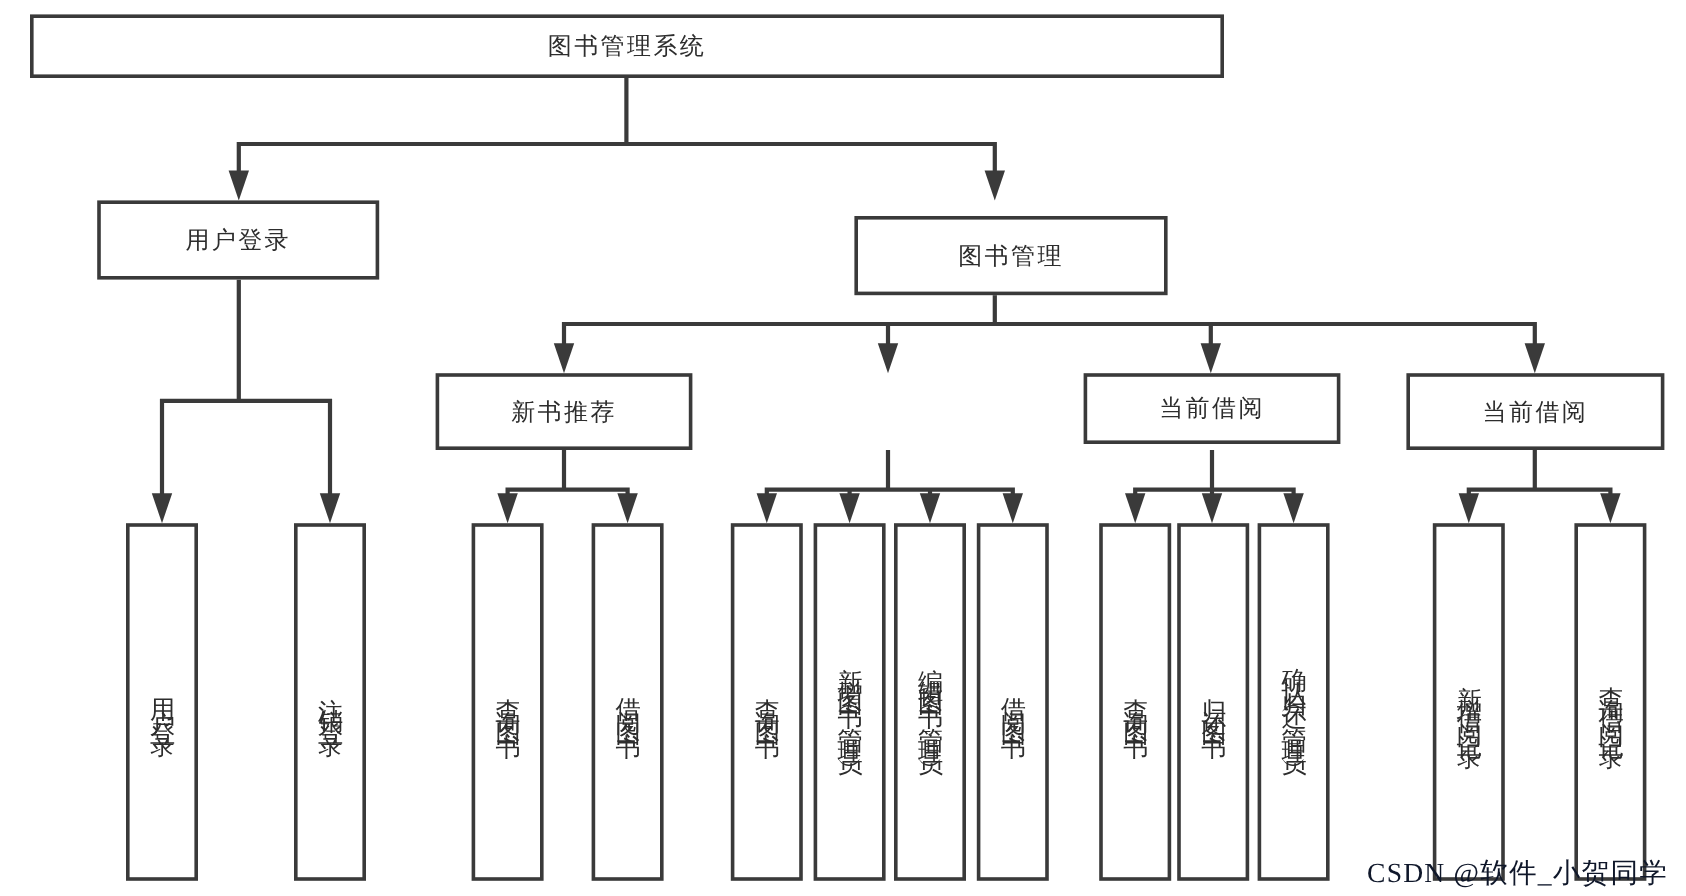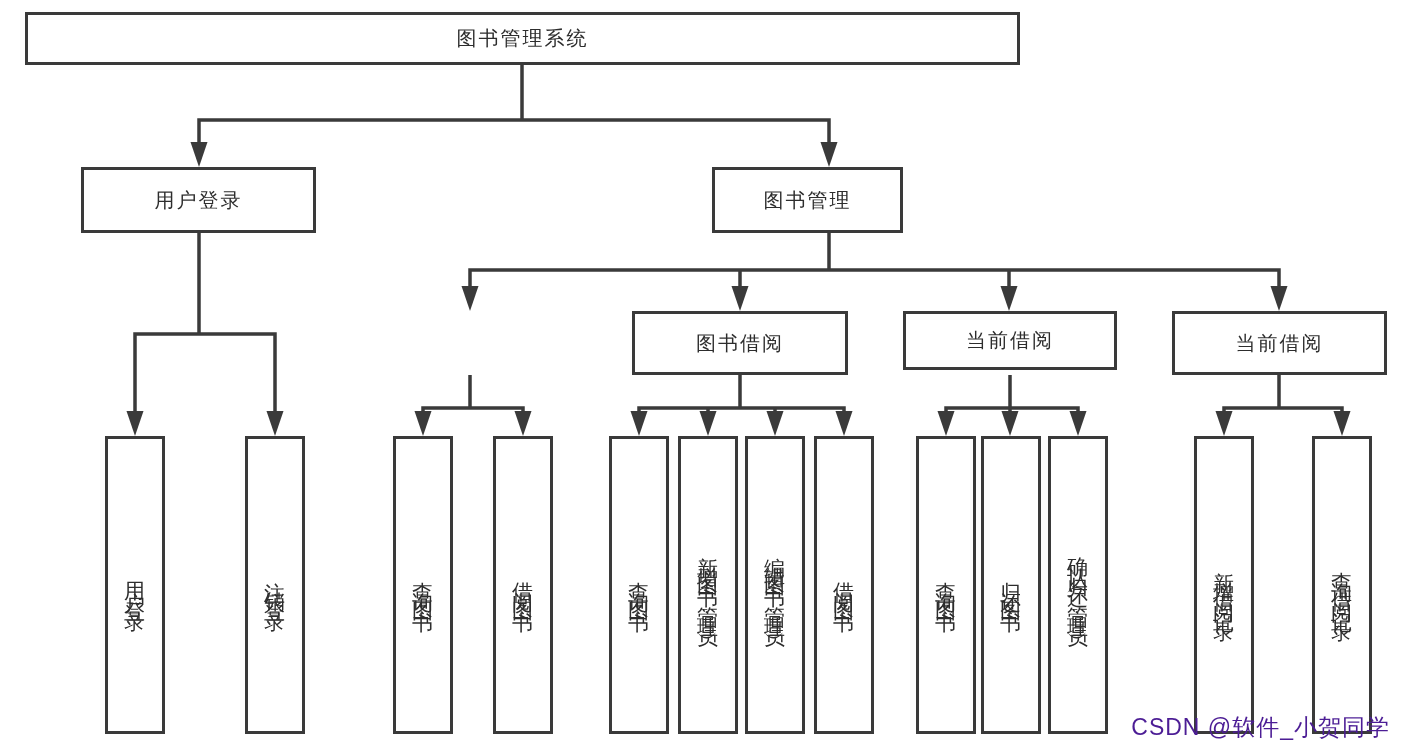--- a/index.html
+++ b/index.html
@@ -2,21 +2,21 @@
 <html lang="zh"><head>
 <meta charset="utf-8">
 <style>
   * { margin: 0; padding: 0; box-sizing: border-box; }
   html, body { background: #ffffff; }
   .canvas {
     position: relative;
     width: 1405px;
     height: 747px;
     background: #ffffff;
-    font-family: Liberation Sans, sans-serif;
+    font-family: Liberation Serif, serif;
     overflow: hidden;
   }
   .connectors {
     position: absolute;
     left: 0; top: 0;
     z-index: 1;
   }
   .node {
     position: absolute;
     background: #ffffff;
@@ -40,21 +40,21 @@
     line-height: 1;
     white-space: normal;
   }
   .watermark {
     position: absolute;
     top: 712px;
     right: 15px;
     z-index: 3;
     font-size: 23px;
     letter-spacing: 1px;
-    color: #4c1d95;
+    color: #0f172a;
   }
 </style>
 </head>
 <body>
 
 <div class="canvas">
 
   <svg class="connectors" width="1405" height="747" viewBox="0 0 1405 747" xmlns="http://www.w3.org/2000/svg">
     <path fill="none" stroke="#3a3a3a" stroke-width="3.5" d="
       M522 65 V121
@@ -113,26 +113,26 @@
     </g>
   </svg>
 
   <div class="node" style="left:25px;top:12px;width:995px;height:53px">
     <span class="lbl">图书管理系统</span>
   </div>
 
   <div class="node" style="left:81px;top:167px;width:235px;height:66px">
     <span class="lbl">用户登录</span>
   </div>
-  <div class="node" style="left:712px;top:167px;width:191px;height:66px">
+  <div class="node" style="left:712px;top:180px;width:261px;height:66px">
     <span class="lbl">图书管理</span>
   </div>
 
-  <div class="node" style="left:632px;top:311px;width:216px;height:64px">
-    <span class="lbl">图书借阅</span>
+  <div class="node" style="left:363px;top:311px;width:214px;height:64px">
+    <span class="lbl">新书推荐</span>
   </div>
   <div class="node" style="left:903px;top:311px;width:214px;height:59px">
     <span class="lbl">当前借阅</span>
   </div>
   <div class="node" style="left:1172px;top:311px;width:215px;height:64px">
     <span class="lbl">当前借阅</span>
   </div>
 
   <div class="node leaf" style="left:105px;top:436px;width:60px;height:298px">
     <span class="lbl">用户登录</span>

